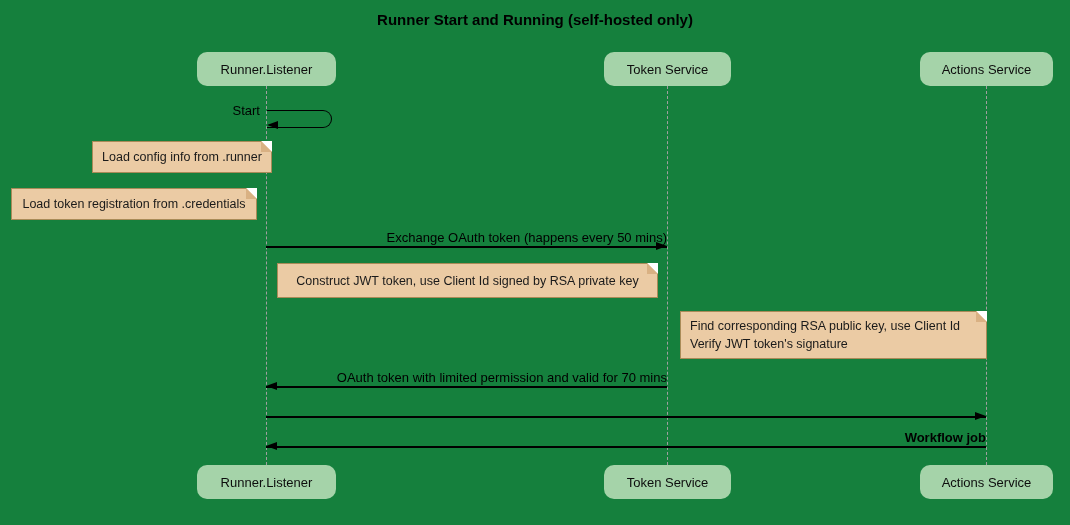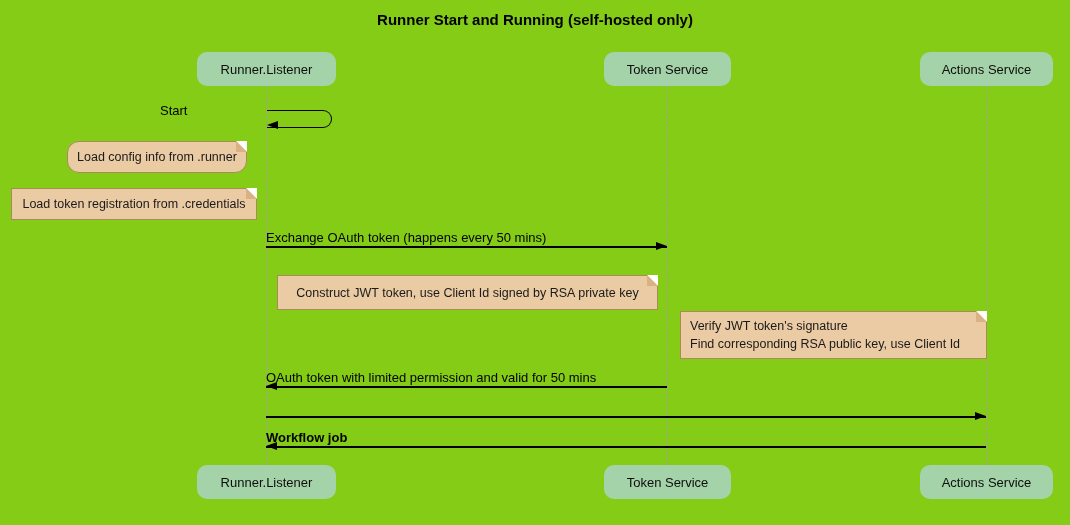--- a/index.html
+++ b/index.html
@@ -5,39 +5,39 @@
   :root{
     --participant-fill:#a5d3a9;
     --note-fill:#ebcba4;
     --note-border:#a98b58;
     --note-fold:#d9b183;
     --lifeline:#a0a0a0;
     --ink:#000000;
   }
   html,body{margin:0;padding:0;background:#ffffff;}
   .canvas{
-    position:relative;width:1070px;height:525px;background:#84cc16;
+    position:relative;width:1070px;height:525px;background:#15803d;
     font-family:"Liberation Sans",sans-serif;color:#111;overflow:hidden;
   }
   .title{
     position:absolute;left:0;top:11px;width:1070px;text-align:center;
     font-size:15px;font-weight:bold;color:#000;
   }
   .participant{
     position:absolute;height:34px;background:var(--participant-fill);
     border-radius:10px;display:flex;align-items:center;justify-content:center;
     font-size:13px;color:#0d0d0d;white-space:nowrap;
   }
   .lifeline{
     position:absolute;top:86px;height:379px;width:0;
     border-left:1px dashed var(--lifeline);
   }
   .msg-label{
     position:absolute;font-size:13px;color:#000;white-space:nowrap;
-    text-align:left;height:16px;line-height:16px;
+    text-align:right;height:16px;line-height:16px;
   }
   .msg-line{
     position:absolute;height:1.5px;background:var(--ink);
   }
   .ah-right{
     position:absolute;width:0;height:0;
     border-top:4.5px solid transparent;border-bottom:4.5px solid transparent;
     border-left:11px solid var(--ink);
   }
   .ah-left{
@@ -87,43 +87,43 @@
     <span>Token Service</span>
   </div>
   <div class="participant" style="left:920px;top:52px;width:133px;">
     <span>Actions Service</span>
   </div>
 
   <div class="msg-label" style="left:160px;top:103px;width:100px;">Start</div>
   <div class="self-loop"></div>
   <div class="ah-left" style="left:267px;top:121px;"></div>
 
-  <div class="note" style="left:67px;top:141px;width:178px;height:30px;border-radius:12px;">
+  <div class="note" style="left:92px;top:141px;width:178px;height:30px;">
     <span>Load config info from .runner</span>
   </div>
   <div class="note" style="left:11px;top:188px;width:244px;height:30px;">
     <span>Load token registration from .credentials</span>
   </div>
 
   <div class="msg-label" style="left:266px;top:230px;width:401px;">Exchange OAuth token (happens every 50 mins)</div>
   <div class="msg-line" style="left:266px;top:246px;width:401px;"></div>
   <div class="ah-right" style="left:656px;top:242px;"></div>
 
-  <div class="note" style="left:277px;top:275px;width:379px;height:33px;">
+  <div class="note" style="left:277px;top:263px;width:379px;height:33px;">
     <span>Construct JWT token, use Client Id signed by RSA private key</span>
   </div>
 
   <div class="note left-text" style="left:680px;top:311px;width:296px;height:46px;">
     <div class="lines">
+      <div>Find corresponding RSA public key, use Client Id</div>
       <div>Verify JWT token's signature</div>
-      <div>Find corresponding RSA public key, use Client Id</div>
     </div>
   </div>
 
-  <div class="msg-label" style="left:266px;top:370px;width:401px;">OAuth token with limited permission and valid for 50 mins</div>
+  <div class="msg-label" style="left:266px;top:370px;width:401px;">OAuth token with limited permission and valid for 70 mins</div>
   <div class="msg-line" style="left:266px;top:386px;width:401px;"></div>
   <div class="ah-left" style="left:266px;top:382px;"></div>
 
   <div class="msg-line" style="left:266px;top:416px;width:720px;"></div>
   <div class="ah-right" style="left:975px;top:412px;"></div>
 
   <div class="msg-label" style="left:266px;top:430px;width:720px;font-weight:bold;">Workflow job</div>
   <div class="msg-line" style="left:266px;top:446px;width:720px;"></div>
   <div class="ah-left" style="left:266px;top:442px;"></div>
 

